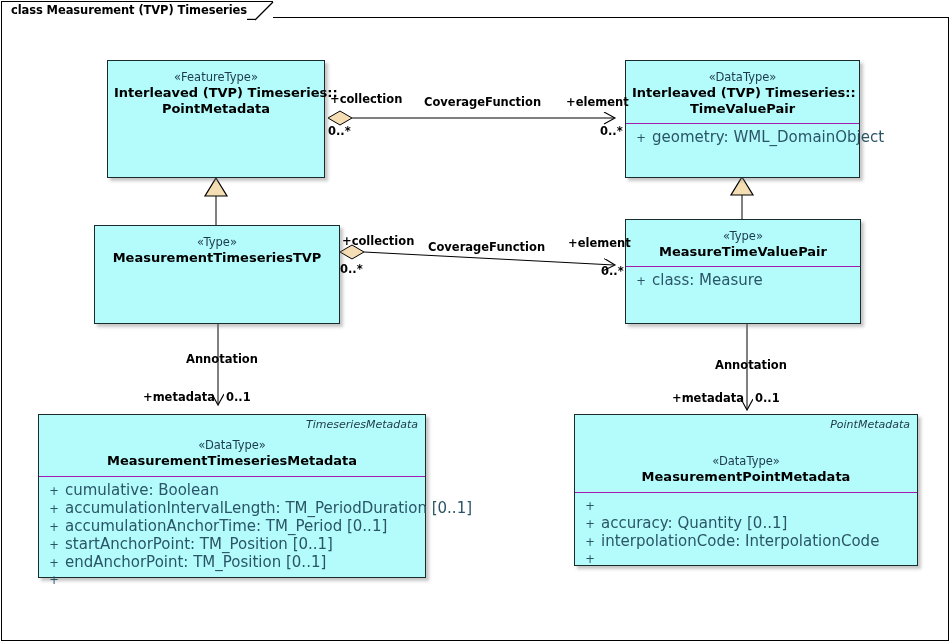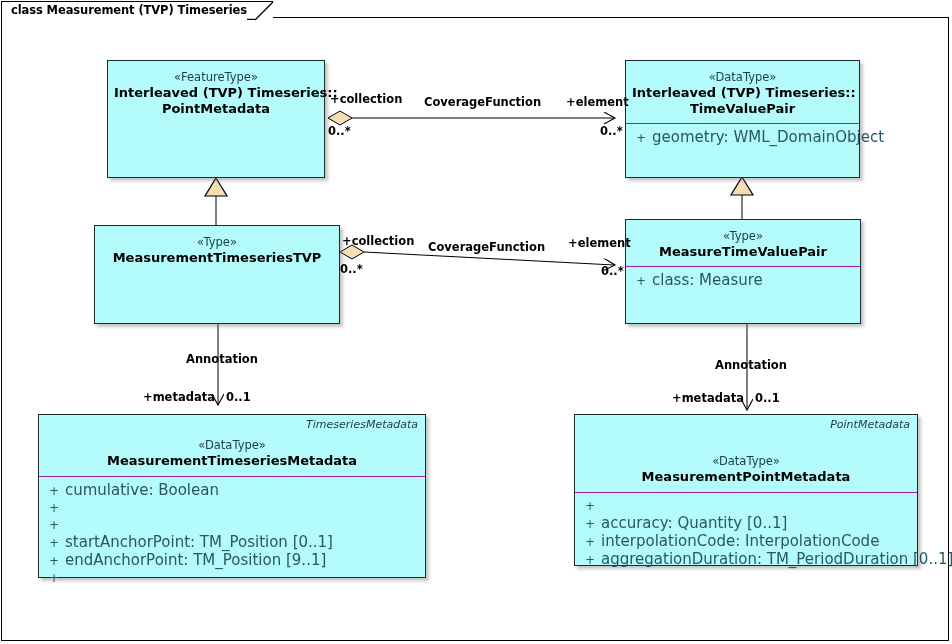--- a/index.html
+++ b/index.html
@@ -261,31 +261,33 @@
       <div class="stereotype">«DataType»</div>
       <div class="cls-name">MeasurementTimeseriesMetadata</div>
     </div>
     <div class="uml-attrs">
       <div class="attr-row">
         <span class="attr-vis">+</span>
         <span class="attr-text">cumulative: Boolean</span>
       </div>
       <div class="attr-row">
         <span class="attr-vis">+</span>
-      </div>
-      <div class="attr-row">
-        <span class="attr-vis">+</span>
+        <span class="attr-text">accumulationIntervalLength: TM_PeriodDuration [0..1]</span>
+      </div>
+      <div class="attr-row">
+        <span class="attr-vis">+</span>
+        <span class="attr-text">accumulationAnchorTime: TM_Period [0..1]</span>
       </div>
       <div class="attr-row">
         <span class="attr-vis">+</span>
         <span class="attr-text">startAnchorPoint: TM_Position [0..1]</span>
       </div>
       <div class="attr-row">
         <span class="attr-vis">+</span>
-        <span class="attr-text">endAnchorPoint: TM_Position [9..1]</span>
+        <span class="attr-text">endAnchorPoint: TM_Position [0..1]</span>
       </div>
       <div class="attr-row">
         <span class="attr-vis">+</span>
       </div>
     </div>
   </div>
 
   <div class="uml-class has-attrs" style="left:574px; top:414px; width:344px; height:152px;">
     <div class="uml-head" style="padding-top:38px; padding-bottom:7px;">
       <div class="role-label">PointMetadata</div>
@@ -299,18 +301,17 @@
       <div class="attr-row">
         <span class="attr-vis">+</span>
         <span class="attr-text">accuracy: Quantity [0..1]</span>
       </div>
       <div class="attr-row">
         <span class="attr-vis">+</span>
         <span class="attr-text">interpolationCode: InterpolationCode</span>
       </div>
       <div class="attr-row">
         <span class="attr-vis">+</span>
-        <span class="attr-text">aggregationDuration: TM_PeriodDuration [0..1]</span>
       </div>
     </div>
   </div>
 
 </div>
 
 </body></html>

